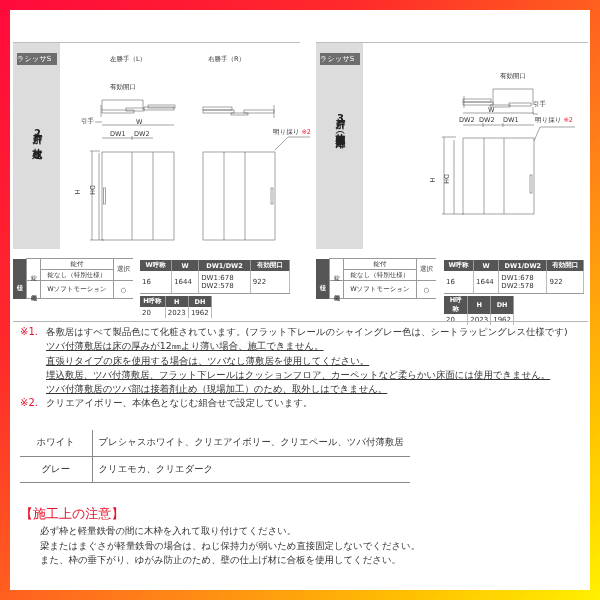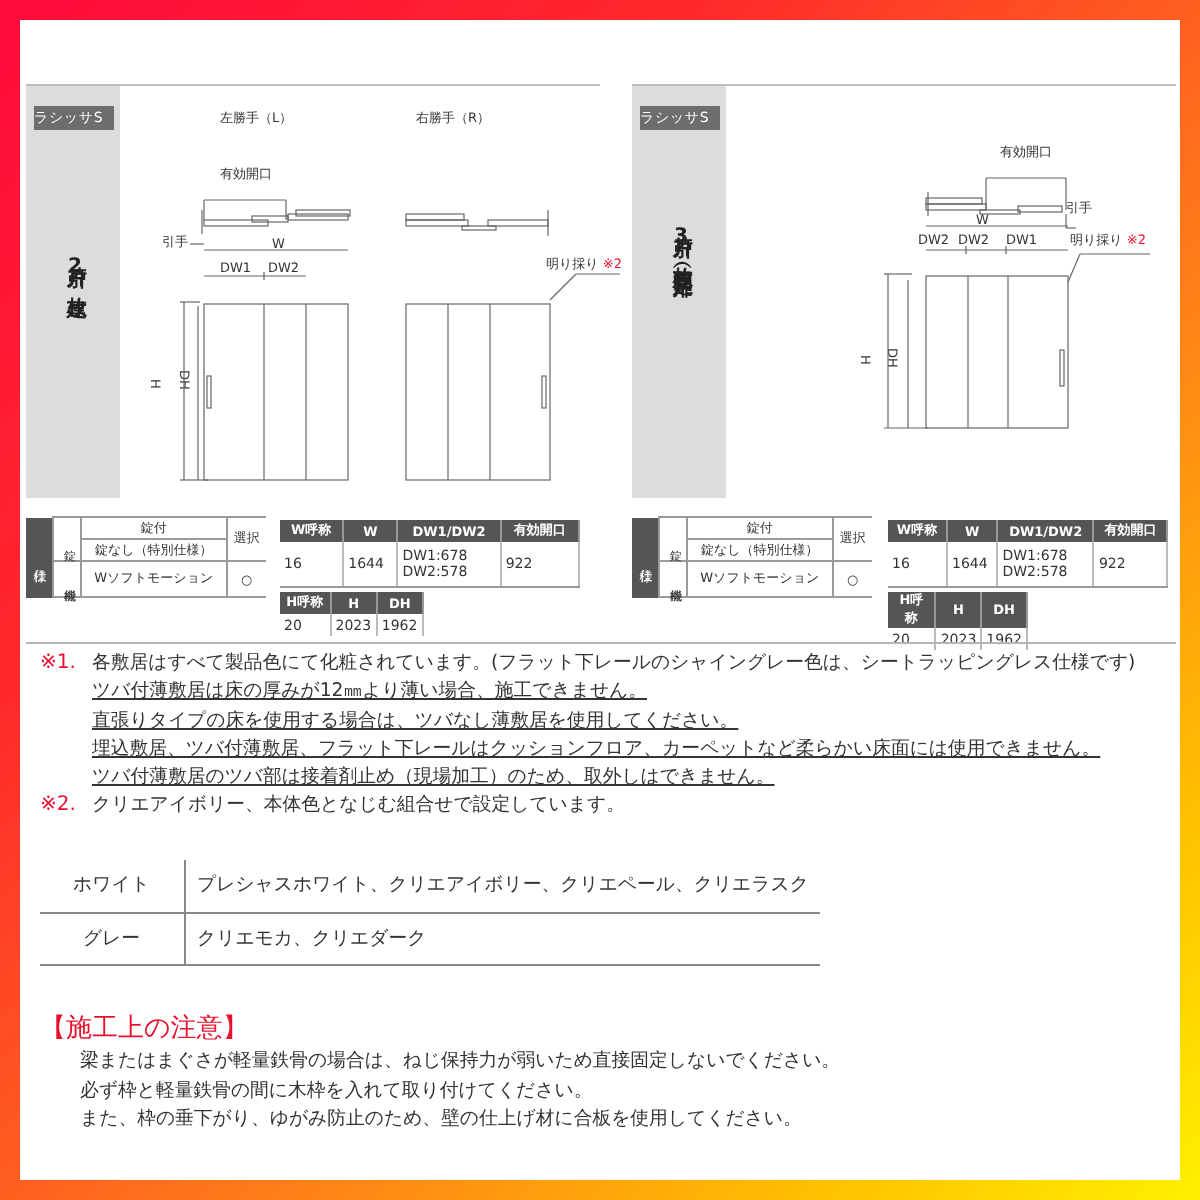--- a/index.html
+++ b/index.html
@@ -285,28 +285,28 @@
     <div class="note-row">
       <span class="note-mark">※2.</span>
       <span>クリエアイボリー、本体色となじむ組合せで設定しています。</span>
     </div>
   </div>
 
   <table class="color-tbl">
     <tbody>
     <tr>
       <td class="c1">ホワイト</td>
-      <td class="c2">プレシャスホワイト、クリエアイボリー、クリエペール、クリエラスク</td>
+      <td class="c2">プレシャスホワイト、クリエアイボリー、クリエペール、ツバ付薄敷居</td>
     </tr>
     <tr>
       <td class="c1">グレー</td>
       <td class="c2">クリエモカ、クリエダーク</td>
     </tr>
   </tbody>
     </table>
 
   <div class="caution-title">【施工上の注意】</div>
   <div class="caution">
+    <div>必ず枠と軽量鉄骨の間に木枠を入れて取り付けてください。</div>
     <div>梁またはまぐさが軽量鉄骨の場合は、ねじ保持力が弱いため直接固定しないでください。</div>
-    <div>必ず枠と軽量鉄骨の間に木枠を入れて取り付けてください。</div>
     <div>また、枠の垂下がり、ゆがみ防止のため、壁の仕上げ材に合板を使用してください。</div>
   </div>
 </div>
 
 </body></html>

